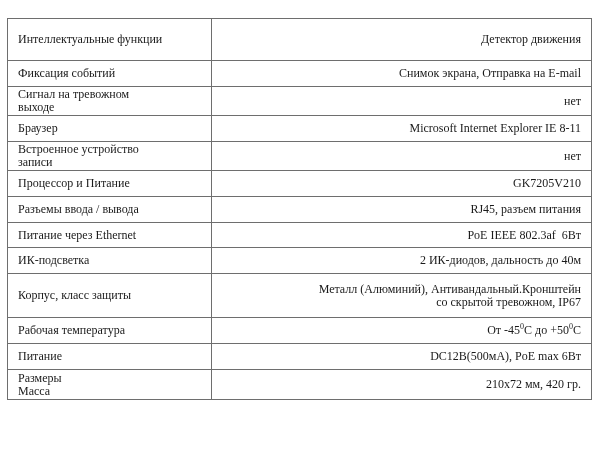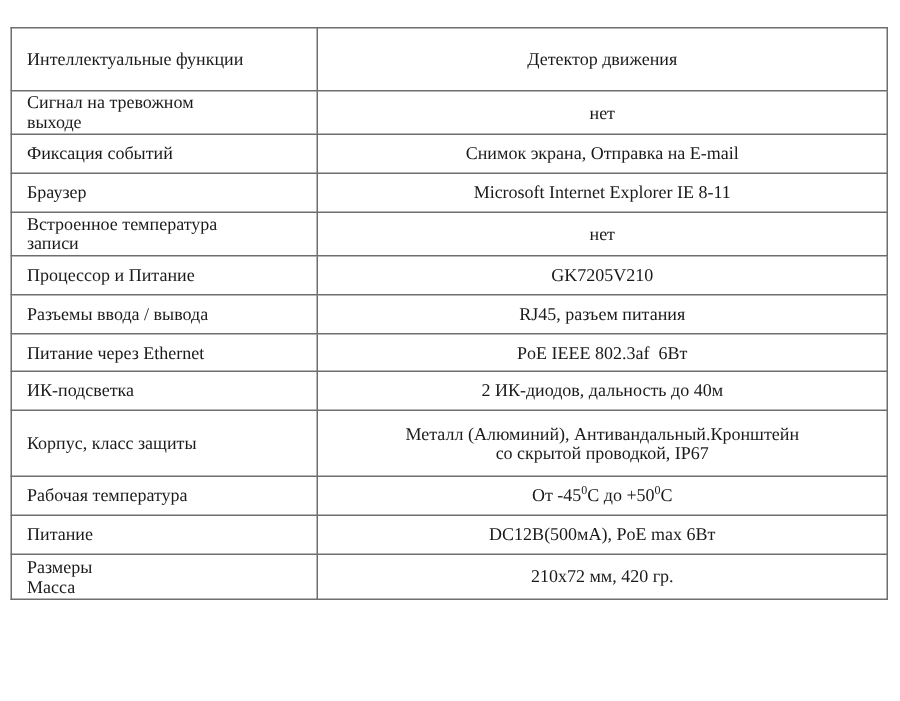--- a/index.html
+++ b/index.html
@@ -28,55 +28,55 @@
     .spec-table td {
       border: 1.5px solid #6e6e6e;
       padding: 0 10px;
       vertical-align: middle;
     }
     .spec-table td.label {
       width: 183px;
       text-align: left;
     }
     .spec-table td.value {
-      text-align: center;
+      text-align: right;
     }
     sup {
       font-size: 8px;
       line-height: 0;
       vertical-align: super;
     }
   </style>
 </head>
 <body>
 
 <table class="spec-table">
   <tbody>
     <tr style="height:42px">
       <td class="label">Интеллектуальные функции</td>
       <td class="value">Детектор движения</td>
     </tr>
+    <tr style="height:26px">
+      <td class="label">Фиксация событий</td>
+      <td class="value">Снимок экрана, Отправка на E-mail</td>
+    </tr>
     <tr style="height:29px">
       <td class="label">
         <div>Сигнал на тревожном</div>
         <div>выходе</div>
       </td>
       <td class="value">нет</td>
     </tr>
     <tr style="height:26px">
-      <td class="label">Фиксация событий</td>
-      <td class="value">Снимок экрана, Отправка на E-mail</td>
-    </tr>
-    <tr style="height:26px">
       <td class="label">Браузер</td>
       <td class="value">Microsoft Internet Explorer IE 8-11</td>
     </tr>
     <tr style="height:29px">
       <td class="label">
-        <div>Встроенное температура</div>
+        <div>Встроенное устройство</div>
         <div>записи</div>
       </td>
       <td class="value">нет</td>
     </tr>
     <tr style="height:26px">
       <td class="label">Процессор и Питание</td>
       <td class="value">GK7205V210</td>
     </tr>
     <tr style="height:26px">
       <td class="label">Разъемы ввода / вывода</td>
@@ -87,21 +87,21 @@
       <td class="value" style="white-space:pre">PoE IEEE 802.3af  6Вт</td>
     </tr>
     <tr style="height:26px">
       <td class="label">ИК-подсветка</td>
       <td class="value">2 ИК-диодов, дальность до 40м</td>
     </tr>
     <tr style="height:44px">
       <td class="label">Корпус, класс защиты</td>
       <td class="value">
         <div>Металл (Алюминий), Антивандальный.Кронштейн</div>
-        <div>со скрытой проводкой, IP67</div>
+        <div>со скрытой тревожном, IP67</div>
       </td>
     </tr>
     <tr style="height:26px">
       <td class="label">Рабочая температура</td>
       <td class="value"><span>От -45</span><sup>0</sup><span>C до +50</span><sup>0</sup><span>C</span></td>
     </tr>
     <tr style="height:26px">
       <td class="label">Питание</td>
       <td class="value">DC12В(500мА), PoE max 6Вт</td>
     </tr>

